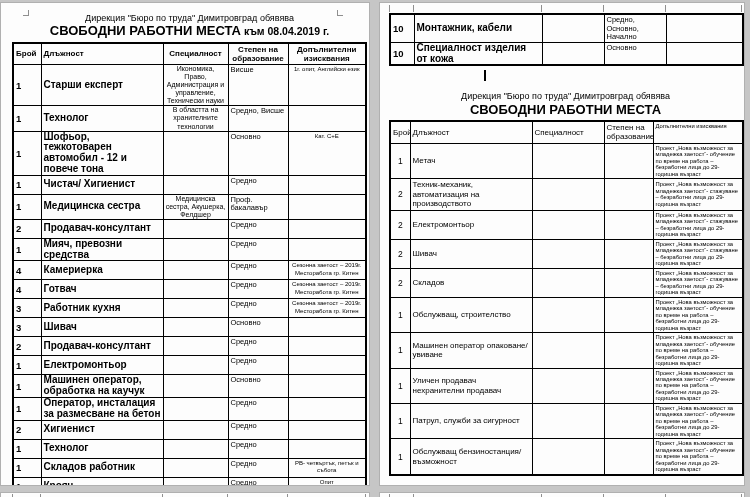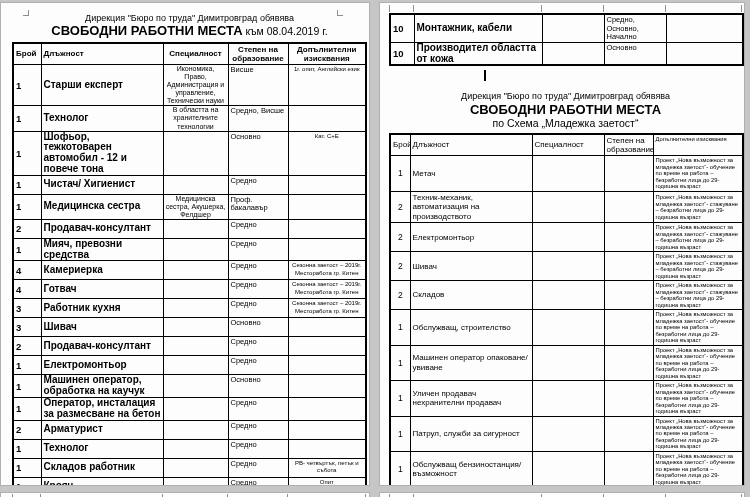--- a/index.html
+++ b/index.html
@@ -9,21 +9,21 @@
   body{width:750px; height:497px; overflow:hidden; font-family:"Liberation Sans", sans-serif; color:var(--ink);}
   .desk{position:relative; width:750px; height:497px; background:var(--desk); overflow:hidden;}
   .page{position:absolute; top:2px; height:484px; background:var(--page); border:1px solid #b0b0b0; overflow:hidden;}
   #page-1{left:0; width:370px;}
   #page-2{left:379px; width:366px;}
   .p1-content{position:absolute; left:11px; top:5px; width:355px;}
   .p2-content{position:absolute; left:9px; top:10px; width:353px;}
 
   .announce{font-size:9px; line-height:1.25; text-align:center; white-space:nowrap;}
   .doc-title{font-size:13px; font-weight:bold; line-height:1.12; text-align:center; white-space:nowrap;}
-  .title-suffix{font-size:10.5px; font-weight:normal;}
+  .title-suffix{font-size:10.5px; font-weight:bold;}
   .scheme{font-size:10.5px; line-height:1.2; text-align:center;}
   .hdr-block{margin:5px 0 3px 0;}
 
   .table-wrap{width:100%;}
   .table-wrap table{border-collapse:collapse; width:100%; table-layout:fixed; border:2px solid var(--tableBorder);}
   .table-wrap th,.table-wrap td{border:1px solid var(--tableBorder); overflow:hidden;}
 
   
   .style-bold th{font-size:8px; font-weight:bold; text-align:center; vertical-align:middle; line-height:1.15; padding:1px 2px; height:20px;}
   .style-bold th.col-count,.style-bold th.col-position{text-align:left;}
@@ -189,21 +189,21 @@
               </tr>
               <tr>
                 <td class="cell-count">1</td>
                 <td class="cell-position">Оператор, инсталация за размесване на бетон</td>
                 <td class="cell-specialty"></td>
                 <td class="cell-education">Средно</td>
                 <td class="cell-extra"></td>
               </tr>
               <tr>
                 <td class="cell-count">2</td>
-                <td class="cell-position">Арматурист</td>
+                <td class="cell-position">Хигиенист</td>
                 <td class="cell-specialty"></td>
                 <td class="cell-education">Средно</td>
                 <td class="cell-extra"></td>
               </tr>
               <tr>
                 <td class="cell-count">1</td>
                 <td class="cell-position">Технолог</td>
                 <td class="cell-specialty"></td>
                 <td class="cell-education">Средно</td>
                 <td class="cell-extra"></td>
@@ -248,35 +248,34 @@
             <tbody>
               <tr>
                 <td class="cell-count">10</td>
                 <td class="cell-position">Монтажник, кабели</td>
                 <td class="cell-specialty"></td>
                 <td class="cell-education">Средно, Основно, Начално</td>
                 <td class="cell-extra"></td>
               </tr>
               <tr>
                 <td class="cell-count">10</td>
-                <td class="cell-position">Производител областта от кожа</td>
+                <td class="cell-position">Специалност изделия от кожа</td>
                 <td class="cell-specialty"></td>
                 <td class="cell-education">Основно</td>
                 <td class="cell-extra"></td>
               </tr>
             </tbody>
           </table>
         </div>
       <div class="spacer-cursor-row">
         <div class="cursor" style="top:4px"></div>
       </div>
       <div class="hdr-block">
         <div class="announce">Дирекция "Бюро по труда" Димитровград  обявява</div>
         <div class="doc-title">СВОБОДНИ РАБОТНИ МЕСТА</div>
-        <div class="scheme">по Схема „Младежка заетост“</div>
       </div>
       <div class="table-wrap style-plain">
           <table>
             <colgroup>
               <col style="width: 20px;">
               <col style="width: 122px;">
               <col style="width: 72px;">
               <col style="width: 49px;">
               <col style="width: 90px;">
             </colgroup>

